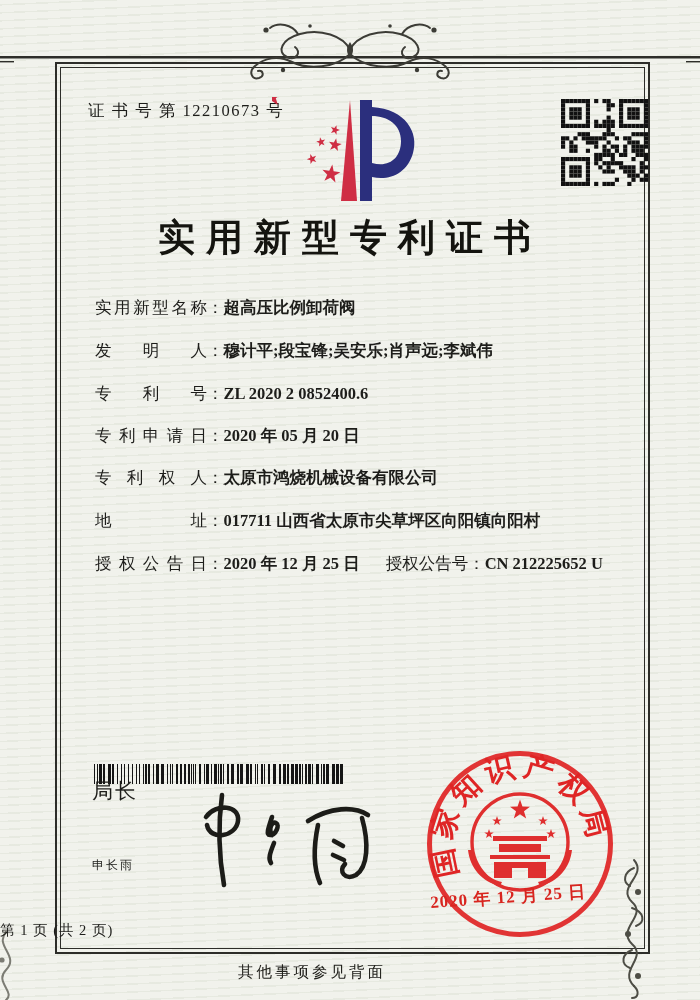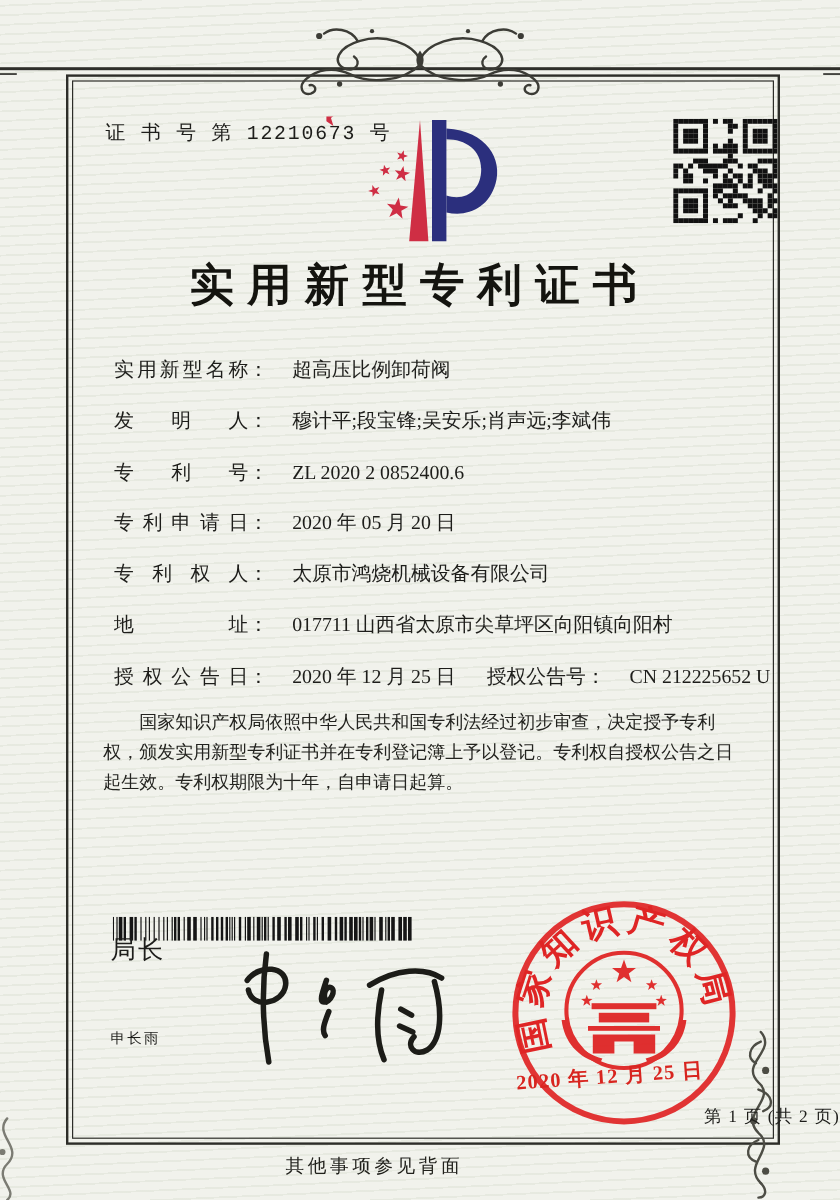--- a/index.html
+++ b/index.html
@@ -11,44 +11,44 @@
   }
   body::before{ 
     content:"";position:absolute;inset:0;pointer-events:none;z-index:0;
     background:repeating-linear-gradient(-2.5deg, rgba(188,198,176,.20) 0 1.5px, rgba(0,0,0,0) 1.5px 8px);
   }
   .abs{position:absolute;}
   
   .frame{left:55px;top:62px;width:591px;height:888px;border:2.5px solid #2d2d29;z-index:1;}
   .frame-inner{position:absolute;inset:3px;border:1px solid #2d2d29;}
   
-  .cert-no{left:88px;top:100px;font-size:16.5px;letter-spacing:1.5px;z-index:3;font-family:Liberation Mono, monospace;}
+  .cert-no{left:88px;top:100px;font-size:16.5px;letter-spacing:1.5px;z-index:3;}
   .title{left:0;top:213px;width:700px;text-align:center;font-size:37px;font-weight:bold;
          letter-spacing:11px;color:#14140f;z-index:3;}
   
   .frow{left:95px;width:540px;font-size:16.5px;line-height:24px;z-index:3;white-space:nowrap;}
   .flabel{display:inline-block;width:112px;text-align:justify;text-align-last:justify;}
-  .fvalue{margin-left:20px;}
+  .fvalue{margin-left:0;font-weight:bold;}
   .grant-extra{margin-left:26px;}
   
   .paras{left:86px;top:591px;width:532px;z-index:3;}
   .paras p{margin:0;text-indent:2em;font-size:15px;line-height:25px;color:#23231f;}
   
   .barcode{left:94px;top:764px;z-index:3;}
   
   .sig-title{left:92px;top:777px;font-size:21px;letter-spacing:2px;z-index:3;}
   .sig-name{left:92px;top:857px;font-size:12px;letter-spacing:2px;z-index:3;}
   .sig-script{left:192px;top:791px;z-index:4;}
   
   .seal{left:427px;top:751px;width:186px;height:186px;z-index:4;}
   .seal-ring{position:absolute;inset:0;border:5px solid rgba(224,36,36,.92);border-radius:50%;}
   .seal-date{left:430px;top:884px;width:200px;font-size:17px;font-weight:bold;color:#d8251f;
              letter-spacing:1px;transform:rotate(-4deg);z-index:5;white-space:nowrap;}
   
-  .page-num{left:0;top:921px;width:700px;text-align:right;font-size:14.5px;z-index:3;letter-spacing:1px;}
+  .page-num{left:0;top:921px;width:700px;text-align:left;font-size:14.5px;z-index:3;letter-spacing:1px;}
   .back-note{left:0;top:962px;width:624px;text-align:center;font-size:15.5px;letter-spacing:3px;z-index:3;color:#21211c;}
   .ornament-top{left:0;top:12px;z-index:2;}
   .flourish-br{left:604px;top:858px;z-index:2;}
   .flourish-bl{left:-14px;top:930px;z-index:2;transform:scaleX(-1);opacity:.75;}
   .logo{left:272px;top:97px;z-index:3;}
   .qr{left:561px;top:99px;z-index:3;}
 </style>
 </head>
 <body>
 
@@ -334,21 +334,20 @@
   <span class="flabel">专利权人</span><span>：</span><span class="fvalue">太原市鸿烧机械设备有限公司</span>
 </div>
 <div class="abs frow" style="top:509px">
   <span class="flabel">地址</span><span>：</span><span class="fvalue">017711 山西省太原市尖草坪区向阳镇向阳村</span>
 </div>
 <div class="abs frow" style="top:552px">
   <span class="flabel">授权公告日</span><span>：</span><span class="fvalue">2020 年 12 月 25 日</span><span class="grant-extra">授权公告号</span><span>：</span><span class="fvalue">CN 212225652 U</span>
 </div>
 
 <div class="abs paras">
-  <p>国家知识产权局依照中华人民共和国专利法经过初步审查，决定授予专利权，颁发实用新型专利证书并在专利登记簿上予以登记。专利权自授权公告之日起生效。专利权期限为十年，自申请日起算。</p>
 </div>
 
 <svg class="abs barcode" id="barcode" width="253" height="20" viewBox="0 0 253 20">
     <rect x="0" y="0" width="1" height="20" fill="#151515"></rect>
     <rect x="3" y="0" width="1" height="20" fill="#151515"></rect>
     <rect x="5" y="0" width="3" height="20" fill="#151515"></rect>
     <rect x="9" y="0" width="2" height="20" fill="#151515"></rect>
     <rect x="14" y="0" width="3" height="20" fill="#151515"></rect>
     <rect x="18" y="0" width="2" height="20" fill="#151515"></rect>
     <rect x="23" y="0" width="1" height="20" fill="#151515"></rect>

